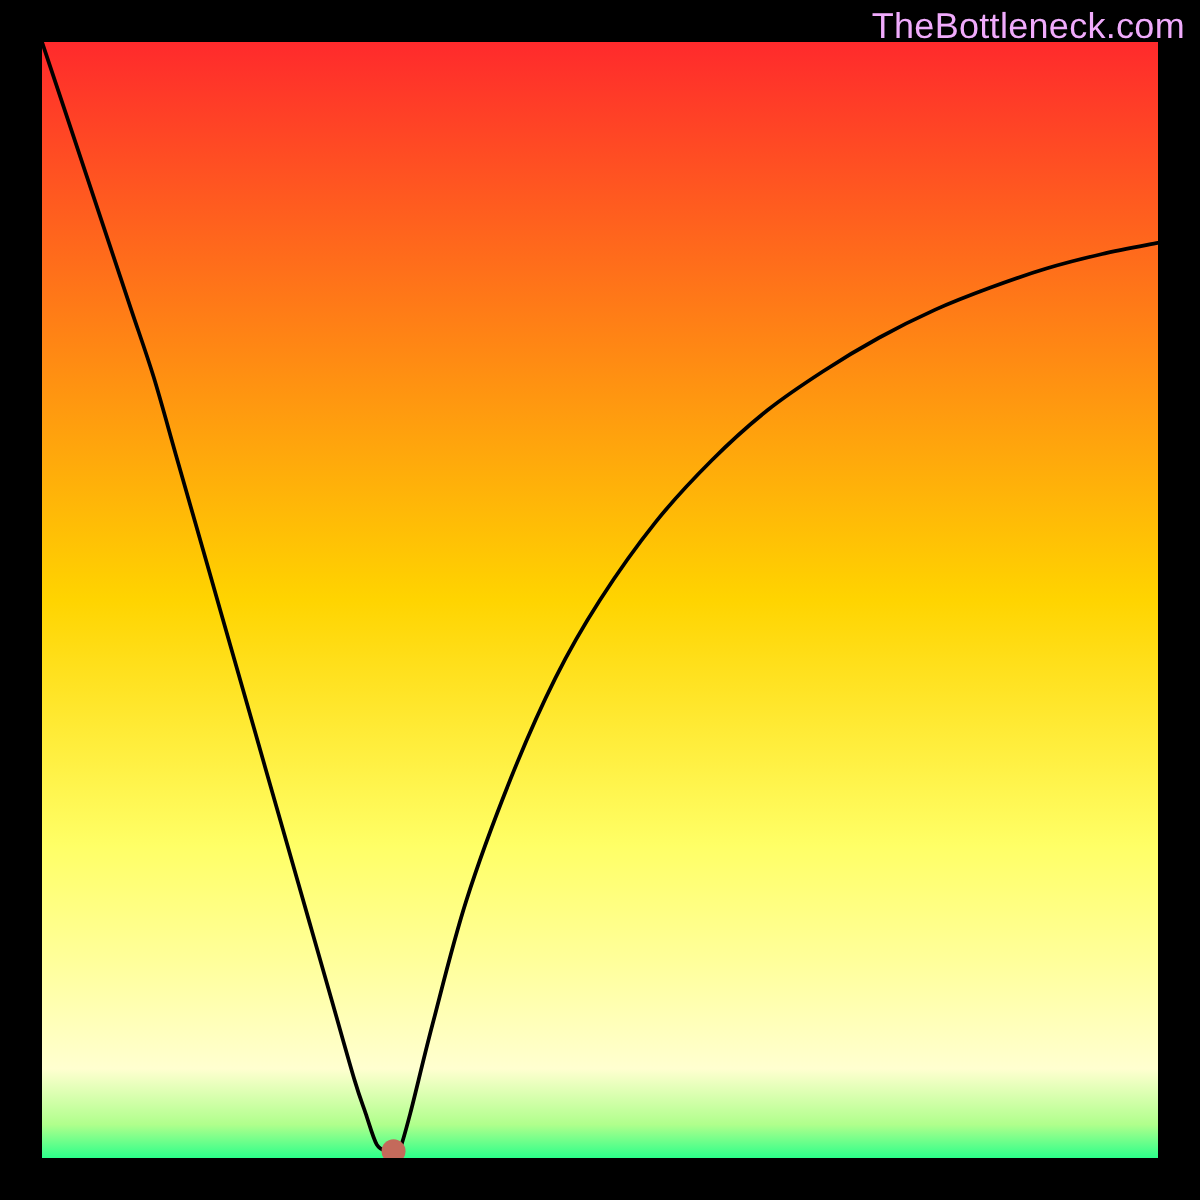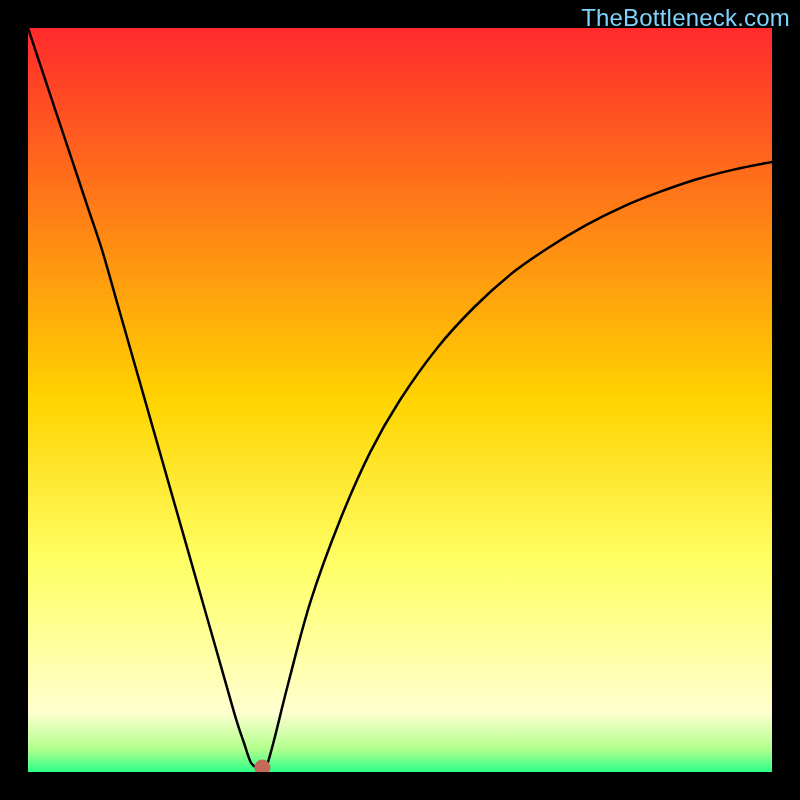--- a/index.html
+++ b/index.html
@@ -21,21 +21,21 @@
     left: 28px;
     top: 28px;
     width: 744px;
     height: 744px;
     overflow: hidden;
   }
   .watermark {
     position: absolute;
     top: 4px;
     right: 10px;
-    color: #7dd3fc;
+    color: #f0abfc;
     font-size: 24px;
     font-weight: 500;
     letter-spacing: 0.2px;
     font-family: Arial, Helvetica, sans-serif;
     z-index: 10;
   }
   svg { display: block; }
 </style>
 </head>
 <body>

